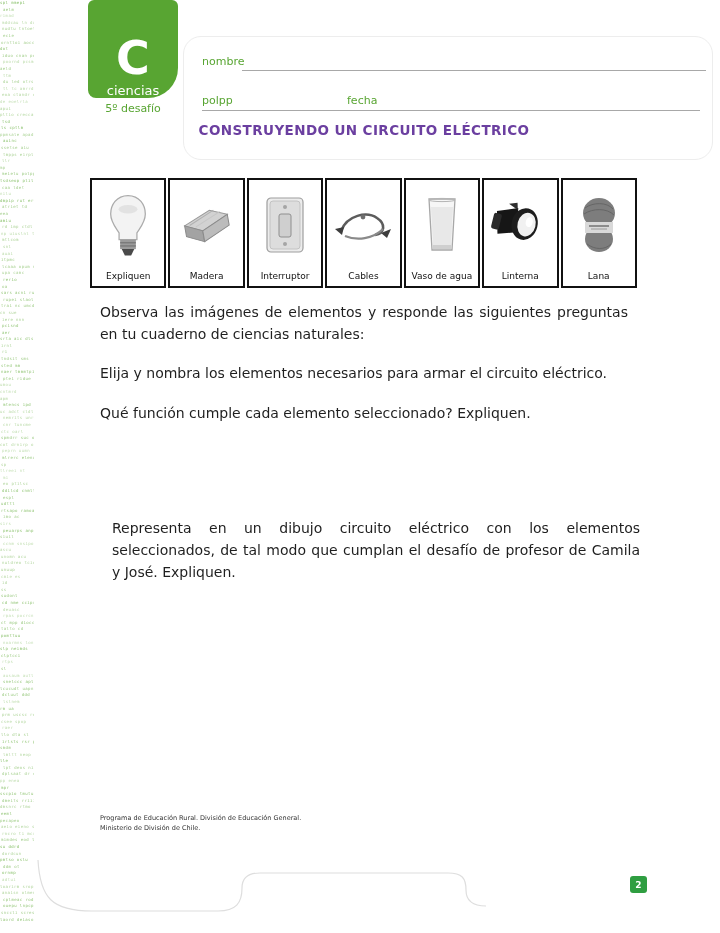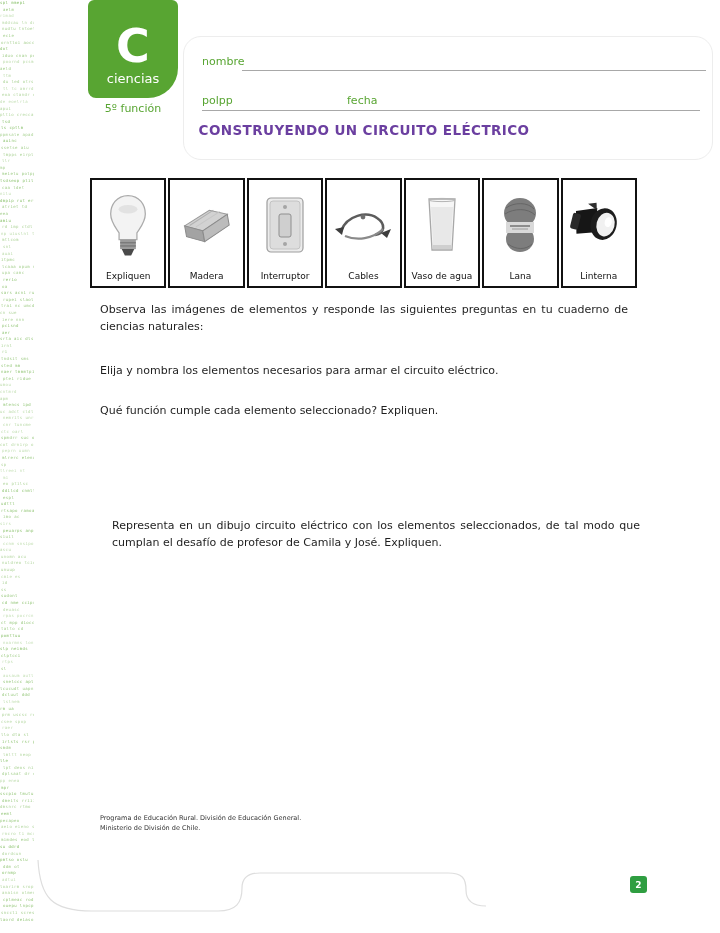--- a/index.html
+++ b/index.html
@@ -15,21 +15,21 @@
     letter-spacing:.4px;white-space:pre;opacity:.85;
   }
   #strip div{height:6.6px;}
   
   .logo-box{
     position:absolute;left:88px;top:0;width:90px;height:98px;
     background:#58a532;border-radius:6px 6px 30px 8px;
     display:flex;flex-direction:column;align-items:center;justify-content:flex-end;
   }
   .logo-letter{color:#fff;font-size:46px;font-weight:bold;line-height:1;margin-bottom:2px;}
-  .logo-subject{color:#fff;font-size:13px;margin-bottom:12px;}
+  .logo-subject{color:#fff;font-size:13px;margin-bottom:0;}
   .logo-grade{
     position:absolute;left:88px;top:102px;width:90px;text-align:center;
     color:#58a532;font-size:11px;
   }
   
   .hdr-outline{
     position:absolute;left:183px;top:36px;width:528px;height:122px;
     border:1px solid #ededed;border-radius:18px;
   }
   .fld-label{position:absolute;color:#58a532;font-size:11px;}
@@ -49,21 +49,21 @@
     display:flex;flex-direction:column;align-items:center;justify-content:flex-end;
   }
   .cell .pic{flex:1;display:flex;align-items:center;justify-content:center;width:100%;}
   .cell .cap{
     font-size:9px;color:#111;text-align:center;line-height:1.1;
     padding:1px 2px 4px 2px;
   }
   
   .para{
     position:absolute;left:100px;width:528px;color:#1f1f1f;
-    font-size:11px;line-height:1.58;text-align:justify;
+    font-size:14px;line-height:1.58;text-align:justify;
   }
   .para.left{text-align:left;}
   
   .footer{
     position:absolute;left:100px;top:814px;color:#333;font-size:6.5px;line-height:1.5;
   }
   
   #edge-svg{position:absolute;left:0;top:0;width:720px;height:933px;pointer-events:none;}
   .brand-plate{
     position:absolute;left:470px;top:868px;width:142px;height:46px;background:#fff;
@@ -91,21 +91,21 @@
 <body>
 
 <div id="page">
 
   <div id="strip"><div style="padding-left:0px;opacity:1.00">spl mmepi </div><div style="padding-left:3px;opacity:0.87">aelm </div><div style="padding-left:0px;opacity:0.51">rimad </div><div style="padding-left:2px;opacity:0.60">mddcau ln dum </div><div style="padding-left:2px;opacity:0.73">nudtu tntoet </div><div style="padding-left:3px;opacity:0.80">ecie </div><div style="padding-left:1px;opacity:0.75">orntloi aoccr </div><div style="padding-left:0px;opacity:0.94">dot </div><div style="padding-left:2px;opacity:0.80">iduo cnan po </div><div style="padding-left:3px;opacity:0.59">poornd pcsmn mrucm </div><div style="padding-left:0px;opacity:0.78">aeld </div><div style="padding-left:3px;opacity:0.62">ttm </div><div style="padding-left:3px;opacity:0.72">du led otrs </div><div style="padding-left:3px;opacity:0.58">tl tc amrrd </div><div style="padding-left:2px;opacity:0.66">eoa ctandr oit </div><div style="padding-left:0px;opacity:0.50">de eoelrla </div><div style="padding-left:0px;opacity:0.66">apui </div><div style="padding-left:0px;opacity:0.66">pltio crecca </div><div style="padding-left:2px;opacity:0.93">tsd </div><div style="padding-left:1px;opacity:0.96">ls cptlm </div><div style="padding-left:0px;opacity:0.72">ppmsale apadd </div><div style="padding-left:3px;opacity:0.96">auinc </div><div style="padding-left:1px;opacity:0.77">ssetse aiu </div><div style="padding-left:3px;opacity:0.70">tmpps eirpla ccc </div><div style="padding-left:2px;opacity:0.62">llr </div><div style="padding-left:0px;opacity:0.70">mp </div><div style="padding-left:2px;opacity:0.84">meielu polpp </div><div style="padding-left:0px;opacity:0.97">tsdseop plilopt </div><div style="padding-left:2px;opacity:0.77">caa ldet </div><div style="padding-left:0px;opacity:0.55">nilu </div><div style="padding-left:0px;opacity:0.98">dmpip rut er </div><div style="padding-left:2px;opacity:0.78">atriet td </div><div style="padding-left:0px;opacity:0.78">eea </div><div style="padding-left:0px;opacity:1.00">amiu </div><div style="padding-left:2px;opacity:0.68">rd imp ctdl </div><div style="padding-left:1px;opacity:0.56">np uiuslnl tmlremn </div><div style="padding-left:2px;opacity:0.71">mtlcom </div><div style="padding-left:3px;opacity:0.65">snl </div><div style="padding-left:2px;opacity:0.58">auai </div><div style="padding-left:1px;opacity:0.81">itpmc </div><div style="padding-left:2px;opacity:0.76">lcaaa opum nliumcs </div><div style="padding-left:2px;opacity:0.70">upa camc </div><div style="padding-left:3px;opacity:0.96">rerio </div><div style="padding-left:2px;opacity:0.79">oa </div><div style="padding-left:1px;opacity:0.87">sars acni ruiu </div><div style="padding-left:3px;opacity:0.84">rupei slaolu tdosum </div><div style="padding-left:1px;opacity:0.80">trai nc umcdo </div><div style="padding-left:0px;opacity:0.66">cn sue </div><div style="padding-left:2px;opacity:0.71">iere nnn </div><div style="padding-left:2px;opacity:0.90">pcisnd </div><div style="padding-left:2px;opacity:0.89">aer </div><div style="padding-left:0px;opacity:0.88">srta aic dlso </div><div style="padding-left:1px;opacity:0.70">irnl </div><div style="padding-left:2px;opacity:0.76">ri </div><div style="padding-left:1px;opacity:0.82">tndsit sms </div><div style="padding-left:1px;opacity:0.86">sted mm </div><div style="padding-left:1px;opacity:0.91">naer tmmmtpi eddsdci </div><div style="padding-left:3px;opacity:0.85">ptei ridue </div><div style="padding-left:0px;opacity:0.55">umou </div><div style="padding-left:0px;opacity:0.53">cntmrd </div><div style="padding-left:0px;opacity:0.63">apm </div><div style="padding-left:3px;opacity:0.93">mtencs ipd </div><div style="padding-left:0px;opacity:0.59">uc adct cldlo </div><div style="padding-left:3px;opacity:0.61">nemrits unriac euania </div><div style="padding-left:3px;opacity:0.60">cnr tuncme eptlcrt </div><div style="padding-left:1px;opacity:0.56">ctc oarl </div><div style="padding-left:1px;opacity:0.86">spmdrr suc omssn </div><div style="padding-left:0px;opacity:0.65">cot drnirp odc </div><div style="padding-left:2px;opacity:0.52">peprn uumn </div><div style="padding-left:2px;opacity:0.87">mlrerc elenumr </div><div style="padding-left:1px;opacity:0.64">sp </div><div style="padding-left:0px;opacity:0.51">tlreei nt </div><div style="padding-left:3px;opacity:0.51">mi </div><div style="padding-left:3px;opacity:0.67">eo ptilsc </div><div style="padding-left:2px;opacity:0.93">ddilcd cnmltm </div><div style="padding-left:3px;opacity:0.84">espl </div><div style="padding-left:1px;opacity:0.91">udttl </div><div style="padding-left:1px;opacity:0.90">rtsapo ramoanp </div><div style="padding-left:3px;opacity:0.76">imo ac </div><div style="padding-left:0px;opacity:0.54">sirs </div><div style="padding-left:3px;opacity:0.95">peuarps anp </div><div style="padding-left:0px;opacity:0.77">siuil </div><div style="padding-left:3px;opacity:0.55">ccnm snsipo </div><div style="padding-left:0px;opacity:0.60">ascu </div><div style="padding-left:1px;opacity:0.64">unomn acu </div><div style="padding-left:2px;opacity:0.68">nuldreo tcidu ls </div><div style="padding-left:1px;opacity:0.74">unuup </div><div style="padding-left:1px;opacity:0.57">cmie es </div><div style="padding-left:2px;opacity:0.63">id </div><div style="padding-left:1px;opacity:0.71">ss </div><div style="padding-left:1px;opacity:0.87">sudonl </div><div style="padding-left:2px;opacity:0.93">cd nme cciprsi </div><div style="padding-left:3px;opacity:0.61">deuasc </div><div style="padding-left:3px;opacity:0.52">rpas pocrcn </div><div style="padding-left:1px;opacity:0.86">ct mpp dioccr </div><div style="padding-left:1px;opacity:0.77">talto cd </div><div style="padding-left:1px;opacity:0.98">pomttuu </div><div style="padding-left:3px;opacity:0.52">noarmns lonilsr ica </div><div style="padding-left:0px;opacity:0.97">slp neimds </div><div style="padding-left:1px;opacity:0.89">clptcci </div><div style="padding-left:2px;opacity:0.54">rtps </div><div style="padding-left:1px;opacity:0.83">sl </div><div style="padding-left:3px;opacity:0.53">ausaum autlon </div><div style="padding-left:3px;opacity:0.93">snelccc apl clmpt </div><div style="padding-left:0px;opacity:0.84">lcucudt uapn dia </div><div style="padding-left:2px;opacity:0.88">dcluut ddd </div><div style="padding-left:3px;opacity:0.56">lslnem </div><div style="padding-left:0px;opacity:0.90">rm ua </div><div style="padding-left:2px;opacity:0.70">prm uscsc ro </div><div style="padding-left:1px;opacity:0.60">csee spop </div><div style="padding-left:2px;opacity:0.56">raer </div><div style="padding-left:1px;opacity:0.75">llo dta sl </div><div style="padding-left:2px;opacity:0.95">irlsts rsr pip </div><div style="padding-left:0px;opacity:0.85">smdm </div><div style="padding-left:3px;opacity:0.64">lmltt neop </div><div style="padding-left:0px;opacity:0.96">lle </div><div style="padding-left:3px;opacity:0.73">lpt deos ni </div><div style="padding-left:2px;opacity:0.76">dplsaat dr cneulcc </div><div style="padding-left:0px;opacity:0.55">pp enea </div><div style="padding-left:1px;opacity:0.89">mpr </div><div style="padding-left:0px;opacity:0.92">sscpio tmutul </div><div style="padding-left:2px;opacity:0.83">dmeits rriiid aamcrt </div><div style="padding-left:0px;opacity:0.71">dmsnrc rtmo </div><div style="padding-left:1px;opacity:0.91">eeml </div><div style="padding-left:0px;opacity:0.82">pecapeo </div><div style="padding-left:1px;opacity:0.64">aeio eieno sc </div><div style="padding-left:2px;opacity:0.64">rncro ti mcro </div><div style="padding-left:1px;opacity:0.80">mimdes eod lnsr </div><div style="padding-left:0px;opacity:1.00">su ddrd </div><div style="padding-left:2px;opacity:0.68">dordcun </div><div style="padding-left:0px;opacity:0.95">pmtso oslu </div><div style="padding-left:3px;opacity:0.83">ddm ot </div><div style="padding-left:2px;opacity:1.00">ornmp </div><div style="padding-left:2px;opacity:0.55">adtui </div><div style="padding-left:0px;opacity:0.68">loarirm sropsa ndoa </div><div style="padding-left:2px;opacity:0.67">anaisn olmen rseaeu </div><div style="padding-left:3px;opacity:0.87">cplmeac rodedin tru </div><div style="padding-left:3px;opacity:0.89">ouepu lnpcp rlscctr </div><div style="padding-left:1px;opacity:0.75">snccli scres </div><div style="padding-left:0px;opacity:0.88">laord deiaso ir </div></div>
 
   <div class="logo-box">
     <div class="logo-letter">C</div>
     <div class="logo-subject">ciencias</div>
   </div>
-  <div class="logo-grade">5º función</div>
+  <div class="logo-grade">5º desafío</div>
 
   <div class="hdr-outline"></div>
   <div class="fld-label" style="left:202px;top:55px;">nombre</div>
   <div class="fld-line" style="left:242px;top:70px;width:464px;"></div>
   <div class="fld-label" style="left:202px;top:94px;">polpp</div>
   <div class="fld-label" style="left:347px;top:94px;">fecha</div>
   <div class="fld-line" style="left:202px;top:110px;width:498px;"></div>
 
   <div class="sheet-title">CONSTRUYENDO UN CIRCUITO ELÉCTRICO</div>
 
@@ -169,54 +169,54 @@
     <div class="cell">
       <div class="pic">
         <svg width="34" height="58" viewBox="0 0 34 58">
           <path d="M4 2 L30 2 L27 53 L7 53 Z" fill="#f6f6f6" stroke="#a8a8a8" stroke-width="1.3"></path>
           <path d="M6 10 L28 10 L25.8 51 L8.2 51 Z" fill="#e8e8e8"></path>
           <ellipse cx="17" cy="3" rx="13" ry="1.6" fill="none" stroke="#b5b5b5" stroke-width="1"></ellipse>
           <rect x="8" y="48" width="18" height="4" fill="#cfcfcf"></rect>
         </svg>
       </div>
       <div class="cap">Vaso de agua</div>
+    </div>
+
+    <div class="cell">
+      <div class="pic">
+        <svg width="60" height="54" viewBox="0 0 60 54">
+          <g transform="rotate(14 30 27)">
+            <path d="M4 18 L24 10 L28 34 L10 40 Z" fill="#161616"></path>
+            <ellipse cx="34" cy="24" rx="13" ry="16" fill="#1d1d1d"></ellipse>
+            <ellipse cx="36" cy="24" rx="9" ry="12" fill="#f1f1f1"></ellipse>
+            <ellipse cx="38" cy="21" rx="3.5" ry="5" fill="#ffffff"></ellipse>
+            <rect x="2" y="20" width="8" height="16" rx="2" fill="#2a2a2a"></rect>
+            <path d="M14 8 L22 5 L24 12 Z" fill="#2e2e2e"></path>
+          </g>
+        </svg>
+      </div>
+      <div class="cap">Linterna</div>
     </div>
 
     <div class="cell">
       <div class="pic">
         <svg width="44" height="60" viewBox="0 0 44 60">
           <ellipse cx="22" cy="17" rx="16" ry="15" fill="#7d7d7d"></ellipse>
           <ellipse cx="22" cy="43" rx="14" ry="13" fill="#7d7d7d"></ellipse>
           <rect x="8" y="26" width="28" height="11" fill="#d9d9d9"></rect>
           <line x1="12" y1="30" x2="32" y2="30" stroke="#6a6a6a" stroke-width="1.4"></line>
           <line x1="14" y1="33" x2="30" y2="33" stroke="#9a9a9a" stroke-width="1"></line>
           <path d="M8 12 C16 6 30 6 36 13" fill="none" stroke="#666" stroke-width="1"></path>
           <path d="M7 18 C16 12 30 12 37 19" fill="none" stroke="#666" stroke-width="1"></path>
           <path d="M10 48 C18 54 28 54 34 48" fill="none" stroke="#666" stroke-width="1"></path>
         </svg>
       </div>
       <div class="cap">Lana</div>
     </div>
 
-    <div class="cell">
-      <div class="pic">
-        <svg width="60" height="54" viewBox="0 0 60 54">
-          <g transform="rotate(14 30 27)">
-            <path d="M4 18 L24 10 L28 34 L10 40 Z" fill="#161616"></path>
-            <ellipse cx="34" cy="24" rx="13" ry="16" fill="#1d1d1d"></ellipse>
-            <ellipse cx="36" cy="24" rx="9" ry="12" fill="#f1f1f1"></ellipse>
-            <ellipse cx="38" cy="21" rx="3.5" ry="5" fill="#ffffff"></ellipse>
-            <rect x="2" y="20" width="8" height="16" rx="2" fill="#2a2a2a"></rect>
-            <path d="M14 8 L22 5 L24 12 Z" fill="#2e2e2e"></path>
-          </g>
-        </svg>
-      </div>
-      <div class="cap">Linterna</div>
-    </div>
-
   </div>
 
   <div class="para" style="top:301px;">Observa las imágenes de elementos y responde las siguientes preguntas en tu cuaderno de ciencias naturales:</div>
   <div class="para left" style="top:362px;">Elija y nombra los elementos necesarios para armar el circuito eléctrico.</div>
   <div class="para left" style="top:402px;">Qué función cumple cada elemento seleccionado? Expliquen.</div>
   <div class="para" style="top:517px;margin-left:12px;">Representa en un dibujo circuito eléctrico con los elementos seleccionados, de tal modo que cumplan el desafío de profesor de Camila y José. Expliquen.</div>
 
   <div class="footer">
     <div>Programa de Educación Rural. División de Educación General.</div>
     <div>Ministerio de División de Chile.</div>

